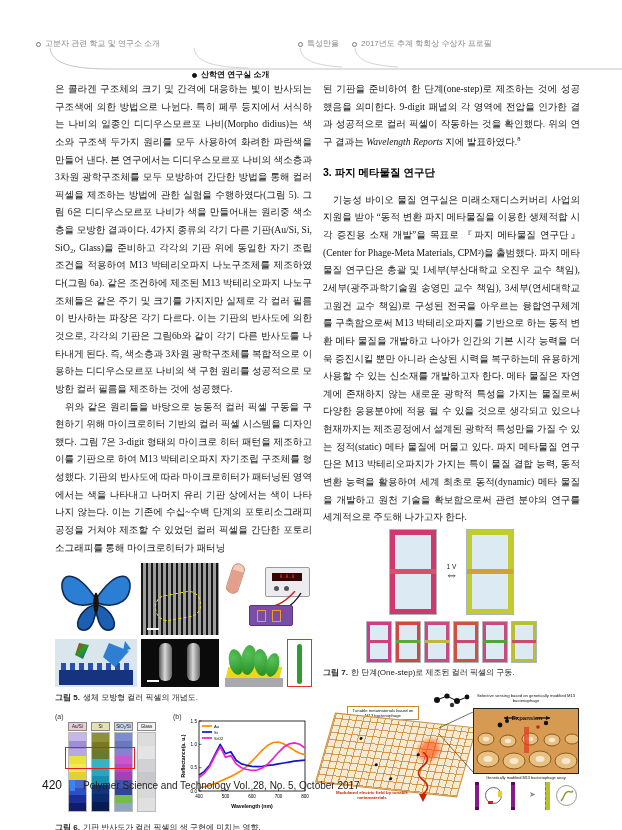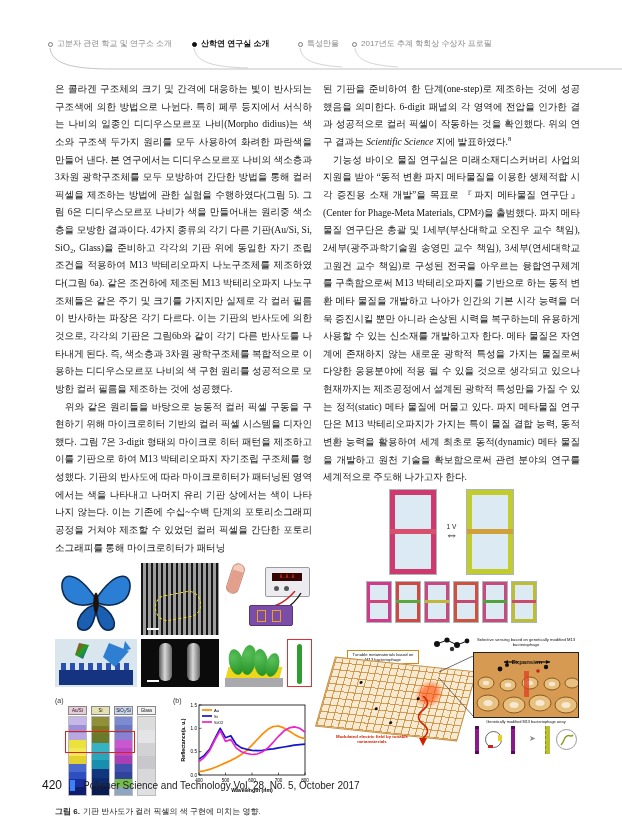--- a/index.html
+++ b/index.html
@@ -7,21 +7,21 @@
   .page {
     position: relative; width: 622px; height: 830px; margin: 0 auto;
     background: #ffffff; overflow: hidden;
     font-family: "Liberation Serif", "DejaVu Serif", serif; color: #141414;
   }
   
   .tab { position: absolute; top: 38px; font-family: "Liberation Sans", sans-serif;
          font-size: 8px; color: #8a8a8a; white-space: nowrap; }
   .tab .dot { display: inline-block; width: 5px; height: 5px; border-radius: 50%;
               border: 1px solid #777; background: #fff; margin-right: 4px; vertical-align: -0.5px; }
-  .tab.active { color: #111; font-weight: bold; }
+  .tab.active { color: #111; font-weight: bold; margin-top: 31px; }
   .tab.active .dot { background: #111; border-color: #111; }
   .header-curve { position: absolute; top: 42px; left: 0; }
   
   .columns { position: absolute; top: 80px; left: 55px; right: 42px; display: flex; gap: 11px; }
   .col { flex: 1; min-width: 0; }
   .body-text { font-size: 9.6px; line-height: 1.84; text-align: justify; margin: 0; }
   .indent { text-indent: 10px; }
   .sec-h { font-family: "Liberation Sans", sans-serif; font-size: 10.5px; font-weight: bold;
            margin: 15px 0 11px; color: #000; }
   .sub-h { font-family: "Liberation Sans", sans-serif; font-size: 9.8px; font-weight: bold;
@@ -116,21 +116,21 @@
   .footer { position:absolute; left:42px; bottom:38px; display:flex; align-items:center;
             font-family:"Liberation Sans",sans-serif; }
   .footer .pn { font-size:12px; font-weight:normal; padding-right:8px; }
   .footer .jn { border-left:5px solid #3b82f6; padding-left:8px; font-size:10px; color:#222; }
 </style>
 </head>
 <body>
 
 <div class="page">
 
-  <div class="tab" style="left:48px">
+  <div class="tab" style="left:36px">
     <span class="dot"></span><span>고분자 관련 학교 및 연구소 소개</span>
   </div>
   <div class="tab active" style="left:192px">
     <span class="dot"></span><span>산학연 연구실 소개</span>
   </div>
   <div class="tab" style="left:298px">
     <span class="dot"></span><span>특성만을</span>
   </div>
   <div class="tab" style="left:352px">
     <span class="dot"></span><span>2017년도 추계 학회상 수상자 프로필</span>
@@ -212,20 +212,23 @@
             <div class="gstruct-ylw"></div>
             <div class="gblob" style="left:4px;top:10px;width:14px;height:26px;transform:rotate(-12deg)"></div>
             <div class="gblob" style="left:16px;top:6px;width:15px;height:30px;transform:rotate(8deg)"></div>
             <div class="gblob" style="left:29px;top:10px;width:14px;height:27px;transform:rotate(-6deg)"></div>
             <div class="gblob" style="left:41px;top:14px;width:13px;height:24px;transform:rotate(14deg)"></div>
           </div>
           <div class="panel rod-inset" style="right:0;top:76px;width:25px;height:48px">
             <div class="green-rod"></div>
           </div>
         </div>
+        <figcaption class="fig-caption">
+          <b>그림 5.</b><span>생체 모방형 컬러 픽셀의 개념도.</span>
+        </figcaption>
       </figure>
 
       <figure>
         <div class="fig6">
           <div class="strips-zone">
             <span class="plabel" style="position:absolute;left:0;top:0">(a)</span>
             <div class="strips-row">
                 <div class="strip-wrap">
                   <div class="strip-label" style="background: rgb(233, 204, 217);">Au/Si</div>
                   <div class="strip-bar" style="background: linear-gradient(rgb(199, 182, 232) 0%, rgb(199, 182, 232) 10%, rgb(157, 143, 214) 10%, rgb(157, 143, 214) 20%, rgb(185, 168, 224) 20%, rgb(185, 168, 224) 30%, rgb(236, 226, 60) 30%, rgb(236, 226, 60) 40%, rgb(242, 233, 90) 40%, rgb(242, 233, 90) 50%, rgb(227, 210, 46) 50%, rgb(227, 210, 46) 60%, rgb(74, 105, 207) 60%, rgb(74, 105, 207) 70%, rgb(46, 79, 192) 70%, rgb(46, 79, 192) 80%, rgb(27, 47, 154) 80%, rgb(27, 47, 154) 90%, rgb(16, 29, 110) 90%, rgb(16, 29, 110) 100%);"></div>
@@ -281,22 +284,23 @@
                 </svg></div>
           </div>
         </div>
         <figcaption class="fig-caption">
           <b>그림 6.</b><span>기판 반사도가 컬러 픽셀의 색 구현에 미치는 영향.</span>
         </figcaption>
       </figure>
     </div>
 
     <div class="col">
-      <p class="body-text"><span>된 기판을 준비하여 한 단계(one-step)로 제조하는 것에 성공했음을 의미한다. 6-digit 패널의 각 영역에 전압을 인가한 결과 성공적으로 컬러 픽셀이 작동하는 것을 확인했다. 위의 연구 결과는 </span><i>Scientific Science</i><span> 지에 발표하였다.</span><sup style="font-size:6.5px">8</sup></p>
-
+      <p class="body-text"><span>된 기판을 준비하여 한 단계(one-step)로 제조하는 것에 성공했음을 의미한다. 9-digit 패널의 각 영역에 전압을 인가한 결과 성공적으로 컬러 픽셀이 작동하는 것을 확인했다. 위의 연구 결과는 </span><i>Wavelength Reports</i><span> 지에 발표하였다.</span><sup style="font-size:6.5px">8</sup></p>
+
+      <h3 class="sec-h">3. 파지 메타물질 연구단</h3>
       <p class="body-text indent">기능성 바이오 물질 연구실은 미래소재디스커버리 사업의 지원을 받아 “동적 변환 파지 메타물질을 이용한 생체적합 시각 증진용 소재 개발”을 목표로 『파지 메타물질 연구단』(Center for Phage-Meta Materials, CPM²)을 출범했다. 파지 메타물질 연구단은 총괄 및 1세부(부산대학교 오진우 교수 책임), 2세부(광주과학기술원 송영민 교수 책임), 3세부(연세대학교 고원건 교수 책임)로 구성된 전국을 아우르는 융합연구체계를 구축함으로써 M13 박테리오파지를 기반으로 하는 동적 변환 메타 물질을 개발하고 나아가 인간의 기본 시각 능력을 더욱 증진시킬 뿐만 아니라 손상된 시력을 복구하는데 유용하게 사용할 수 있는 신소재를 개발하고자 한다. 메타 물질은 자연계에 존재하지 않는 새로운 광학적 특성을 가지는 물질로써 다양한 응용분야에 적용 될 수 있을 것으로 생각되고 있으나 현재까지는 제조공정에서 설계된 광학적 특성만을 가질 수 있는 정적(static) 메타 물질에 머물고 있다. 파지 메타물질 연구단은 M13 박테리오파지가 가지는 특이 물질 결합 능력, 동적 변환 능력을 활용하여 세계 최초로 동적(dynamic) 메타 물질을 개발하고 원천 기술을 확보함으로써 관련 분야의 연구를 세계적으로 주도해 나가고자 한다.</p>
 
       <figure>
         <div class="fig7">
           <div class="fig7-big">
             <div class="seg-digit" style="width: 46px; height: 84px;">
                 <div style="position: absolute; left: 0px; right: 0px; top: 0px; height: 5px; background: rgb(207, 58, 110);"></div>
                 <div style="position: absolute; left: 0px; right: 0px; bottom: 0px; height: 5px; background: rgb(207, 58, 110);"></div>
                 <div style="position: absolute; left: 0px; top: 0px; bottom: 0px; width: 5px; background: rgb(207, 58, 110);"></div>
                 <div style="position: absolute; right: 0px; top: 0px; bottom: 0px; width: 5px; background: rgb(207, 58, 110);"></div>
@@ -352,20 +356,23 @@
               </div>
               <div class="seg-digit" style="width: 24px; height: 40px;">
                 <div style="position: absolute; left: 0px; right: 0px; top: 0px; height: 3px; background: rgb(189, 189, 52);"></div>
                 <div style="position: absolute; left: 0px; right: 0px; bottom: 0px; height: 3px; background: rgb(189, 189, 52);"></div>
                 <div style="position: absolute; left: 0px; top: 0px; bottom: 0px; width: 3px; background: rgb(189, 189, 52);"></div>
                 <div style="position: absolute; right: 0px; top: 0px; bottom: 0px; width: 3px; background: rgb(189, 189, 52);"></div>
                 <div style="position: absolute; left: 0px; right: 0px; top: 50%; height: 3px; margin-top: -1.5px; background: rgb(204, 74, 106);"></div>
               </div>
             </div>
         </div>
+        <figcaption class="fig-caption">
+          <b>그림 7.</b><span>한 단계(One-step)로 제조된 컬러 픽셀의 구동.</span>
+        </figcaption>
       </figure>
 
       <figure>
         <div class="fig8">
           <svg style="position:absolute;left:104px;top:0" width="52" height="20">
             <circle cx="10" cy="10" r="3" fill="#111"></circle>
               <circle cx="20" cy="6" r="2.6" fill="#111"></circle>
             <circle cx="30" cy="11" r="3" fill="#111"></circle>
               <circle cx="40" cy="7" r="2.4" fill="#111"></circle>
             <circle cx="25" cy="15" r="2.2" fill="#333"></circle>

